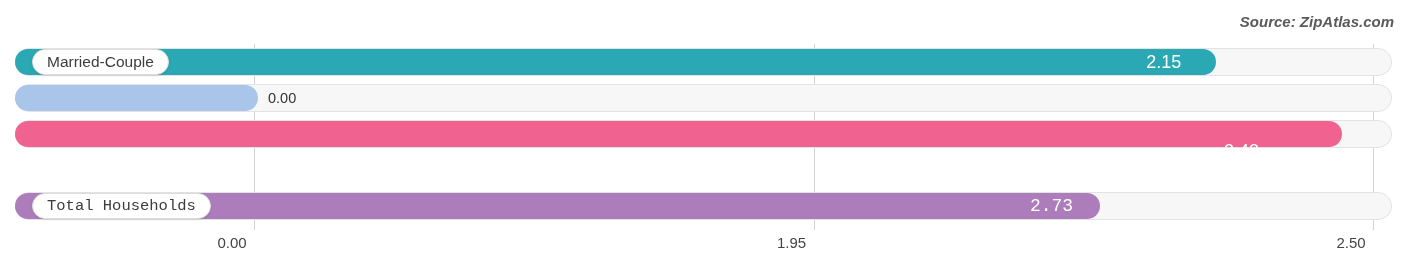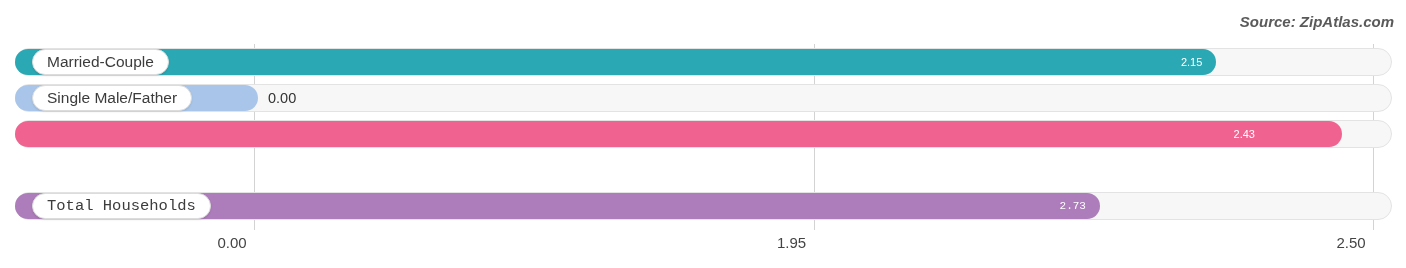--- a/index.html
+++ b/index.html
@@ -105,23 +105,23 @@
     font-size: 15.5px;
     color: #3c3c3c;
   }
 
   
   .value-in {
     position: absolute;
     top: 5px;
     height: 26px;
     line-height: 26px;
-    font-size: 11px;
+    font-size: 18px;
     color: #ffffff;
-    text-align: right;
+    text-align: left;
     white-space: nowrap;
   }
   
   .value-out {
     position: absolute;
     top: 5px;
     height: 26px;
     line-height: 26px;
     font-size: 14.5px;
     color: #333333;
@@ -158,29 +158,26 @@
       <div class="track"></div>
       <div class="bar" style="width: 1201.34px; background: rgb(42, 168, 180);"></div>
       <div class="label-pill">
         <span class="label-text">Married-Couple</span>
       </div>
       <div class="value-in" style="left: 1146.34px; width: 56px;">2.15</div>
     </div>
     <div class="row" style="top: 36px;">
       <div class="track"></div>
       <div class="bar" style="width: 243px; background: rgb(169, 198, 234);"></div>
-      <div class="label-pill">
-        <span class="label-text">Single Male/Father</span>
-      </div>
       <div class="value-out" style="left: 268px;">0.00</div>
     </div>
     <div class="row" style="top: 72px;">
       <div class="track"></div>
       <div class="bar" style="width: 1326.67px; background: rgb(240, 98, 143);"></div>
-      <div class="value-in" style="left: 1199px; width: 56px;">2.43</div>
+      <div class="value-in" style="left: 1224px; width: 56px; margin-top: 17px;">2.43</div>
     </div>
     <div class="row" style="top: 144px; font-family: Liberation Mono, monospace;">
       <div class="track"></div>
       <div class="bar" style="width: 1084.96px; background: rgb(173, 124, 186);"></div>
       <div class="label-pill">
         <span class="label-text">Total Households</span>
       </div>
       <div class="value-in" style="left: 1029.96px; width: 56px;">2.73</div>
     </div>
   </div>

